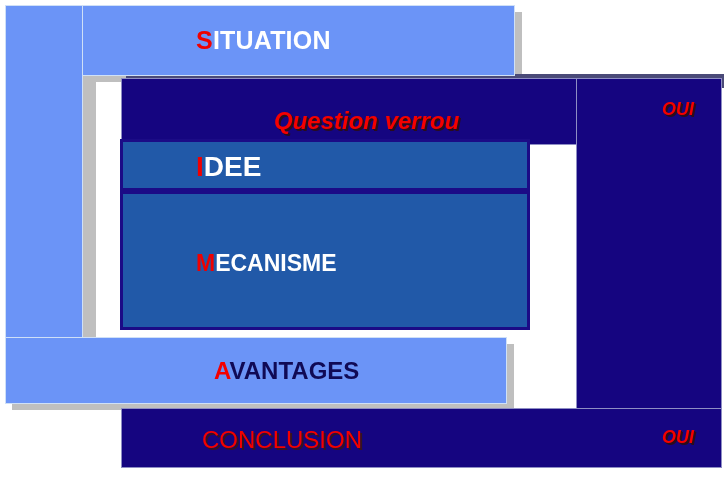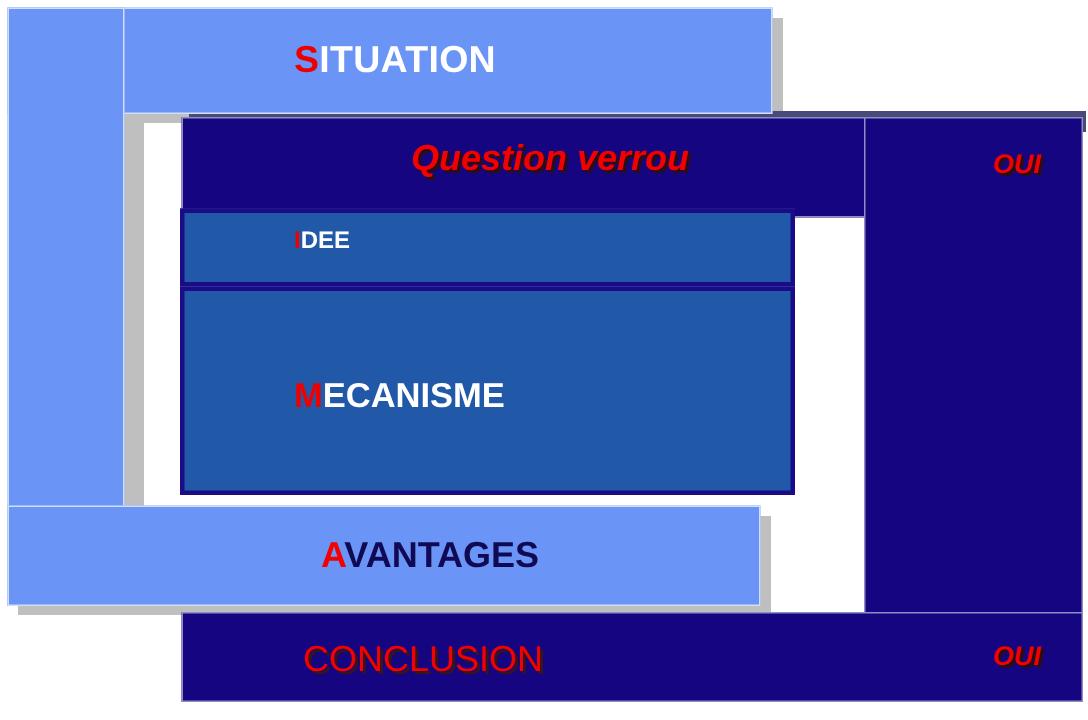--- a/index.html
+++ b/index.html
@@ -63,21 +63,21 @@
 
   .t-question {
     font-size: 24px;
     font-weight: bold;
     font-style: italic;
     color: #f40000;
     text-shadow: 2px 2px 0 #2b0d1a, 1px 1px 0 #2b0d1a;
   }
 
   .t-idee {
-    font-size: 16px;
+    font-size: 28px;
     font-weight: bold;
     color: #ffffff;
   }
   .t-idee .hl { color: #ef0000; }
 
   .t-mecanisme {
     font-size: 23px;
     font-weight: bold;
     color: #ffffff;
     margin-top: 40px;
@@ -126,21 +126,21 @@
   <div class="abs lb" style="left:5px; top:5px; width:78px; height:399px;"></div>
   <div class="abs lb" style="left:5px; top:337px; width:502px; height:67px;"></div>
 
   <div class="abs midblue" style="left:120px; top:139px; width:410px; height:52px;"></div>
   <div class="abs midblue" style="left:120px; top:191px; width:410px; height:139px;"></div>
 
   <div class="label t-situation" style="left:196px; top:28px;">
     <span class="hl">S</span><span>ITUATION</span>
   </div>
 
-  <div class="label t-question" style="left:274px; top:94px;">Question verrou</div>
+  <div class="label t-question" style="left:274px; top:109px;">Question verrou</div>
 
   <div class="label t-oui" style="left:662px; top:100px;">OUI</div>
 
   <div class="label t-idee" style="left:196px; top:153px;">
     <span class="hl">I</span><span>DEE</span>
   </div>
 
   <div class="label t-mecanisme" style="left:196px; top:212px;">
     <span class="hl">M</span><span>ECANISME</span>
   </div>

